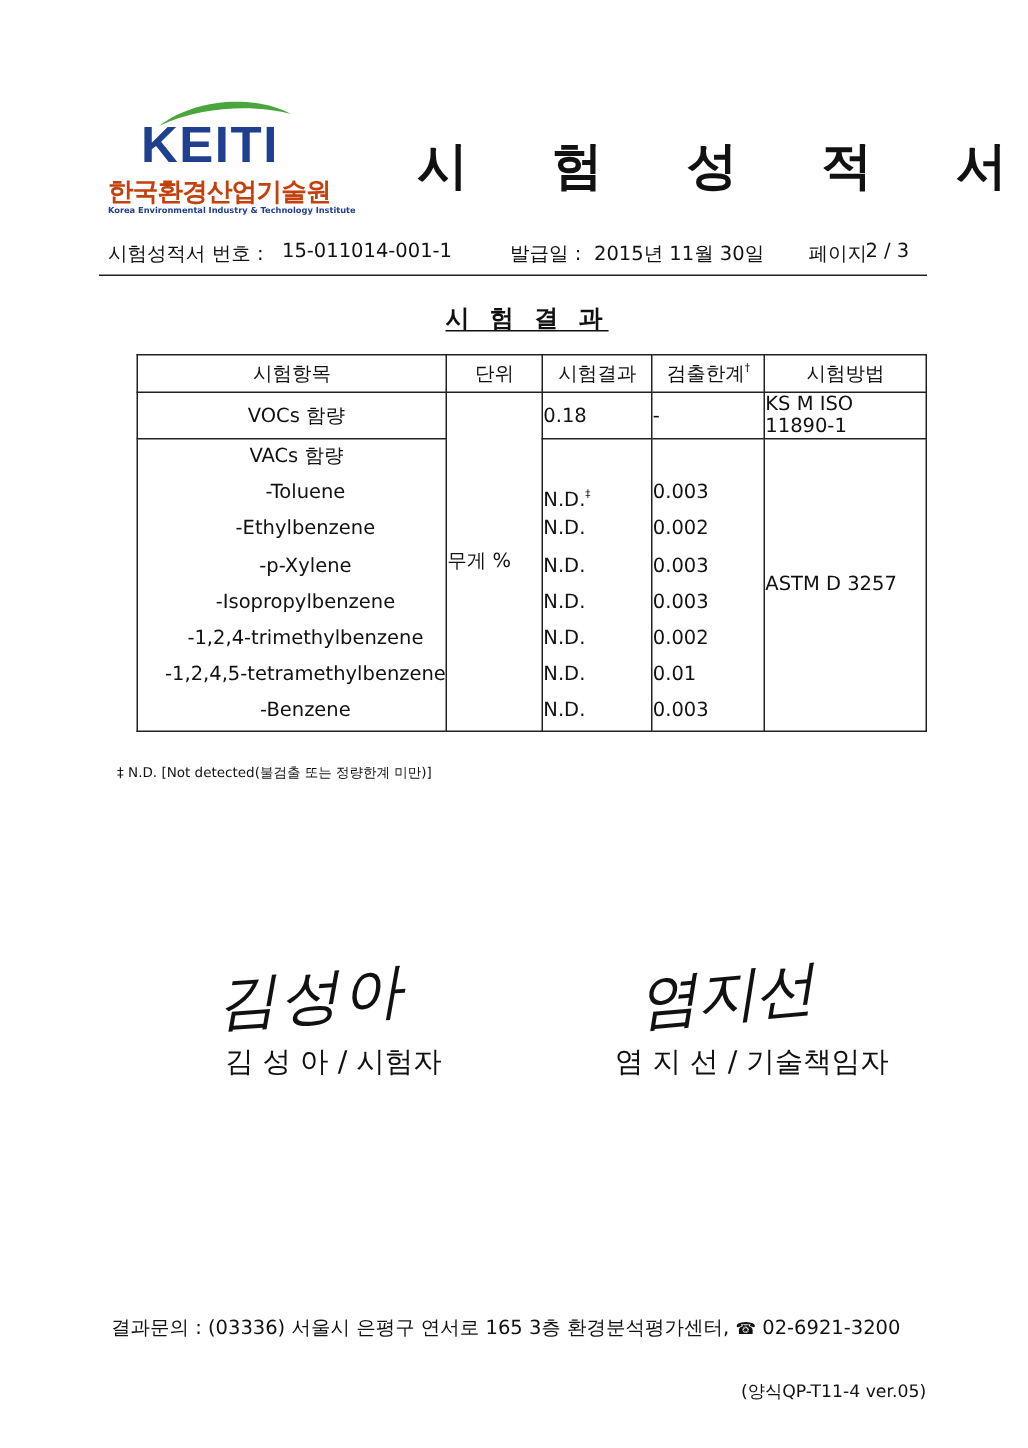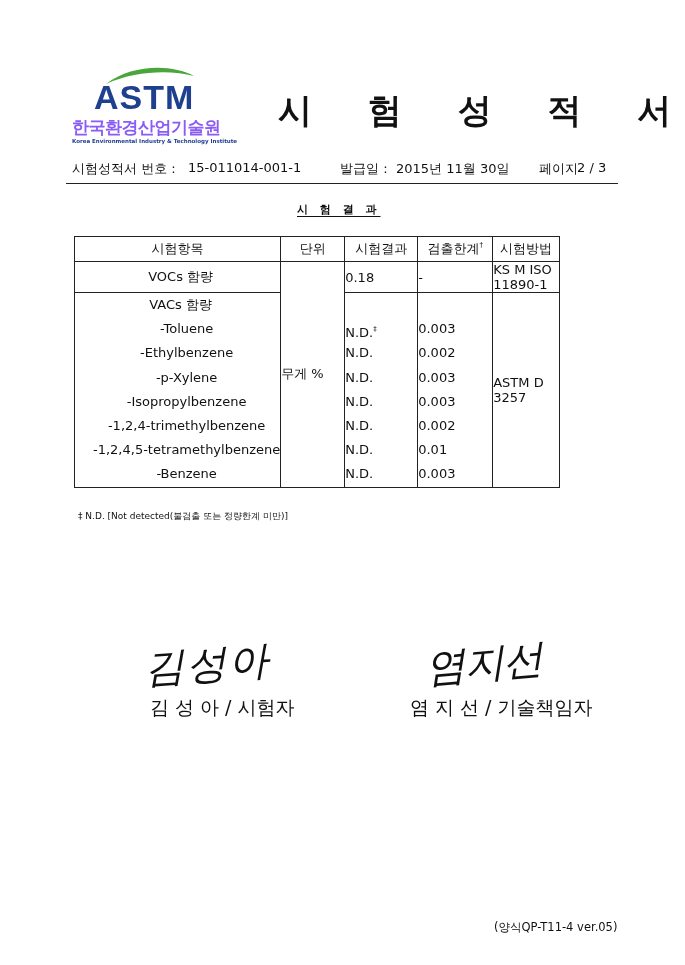--- a/index.html
+++ b/index.html
@@ -5,33 +5,33 @@
   html, body { margin: 0; padding: 0; background: #ffffff; }
   body { width: 685px; height: 965px; position: relative; overflow: hidden;
          font-family: "DejaVu Sans", "Liberation Sans", sans-serif; color: #111; }
   .abs { position: absolute; }
 
   
   .logo { left: 72px; top: 66px; width: 160px; height: 80px; }
   .logo-arc { position: absolute; left: 30px; top: 0; width: 96px; height: 20px; }
   .logo-word { position: absolute; left: 22px; top: 12px; font-family: "Liberation Sans", sans-serif;
                font-weight: bold; font-size: 34px; color: #1f3f8f; letter-spacing: 1px; }
-  .logo-kor { position: absolute; left: 0; top: 50px; font-size: 17px; font-weight: bold; color: #8b5cf6; letter-spacing: -0.5px; white-space: nowrap; }
+  .logo-kor { position: absolute; left: 0; top: 50px; font-size: 17px; font-weight: bold; color: #c2410c; letter-spacing: -0.5px; white-space: nowrap; }
   .logo-eng { position: absolute; left: 0; top: 72px; font-size: 5.5px; color: #1f3f8f; white-space: nowrap; font-weight: bold; }
 
   .doc-title { left: 278px; top: 88px; font-size: 34px; font-weight: bold; letter-spacing: 22px; white-space: nowrap; color: #111; }
 
   .meta-line { left: 72px; top: 160px; width: 548px; font-size: 13px; white-space: nowrap; }
   .meta-line span { position: absolute; top: 0; text-align: center; }
   .meta-rule { left: 66px; top: 183px; width: 552px; height: 0; border-top: 1.5px solid #222; }
 
-  .section-title { left: 297px; top: 202px; font-size: 11px; font-weight: bold; letter-spacing: 4px; text-decoration: underline; text-underline-offset: 3px; white-space: nowrap; }
+  .section-title { left: 297px; top: 202px; font-size: 16px; font-weight: bold; letter-spacing: 4px; text-decoration: underline; text-underline-offset: 3px; white-space: nowrap; }
 
   
-  table.results { position: absolute; left: 74px; top: 236px; width: 486px; border-collapse: collapse; font-size: 13px; }
+  table.results { position: absolute; left: 91px; top: 236px; width: 527px; border-collapse: collapse; font-size: 13px; }
   table.results td, table.results th { border: 1px solid #222; padding: 0; font-weight: normal; }
   table.results th { height: 24px; text-align: center; }
   .c-item { width: 192px; }
   .c-unit { width: 63px; }
   .c-res { width: 72px; }
   .c-lim { width: 74px; }
   .c-meth { width: auto; }
   .row-voc td { height: 29px; }
   .item-cell { padding-left: 6px !important; text-align: center; }
   .stack { display: flex; flex-direction: column; }
@@ -53,21 +53,21 @@
   .phone { font-size: 11px; }
   .form-code { left: 494px; top: 920px; font-size: 11.5px; white-space: nowrap; }
 </style>
 </head>
 <body>
 
 <div class="abs logo">
   <svg class="logo-arc" viewBox="0 0 96 20">
     <path d="M4 18 C 30 -2, 70 -2, 92 10 C 70 4, 34 4, 4 18 Z" fill="#4aa63c"></path>
   </svg>
-  <div class="logo-word">ASTM</div>
+  <div class="logo-word">KEITI</div>
   <div class="logo-kor">한국환경산업기술원</div>
   <div class="logo-eng">Korea Environmental Industry &amp; Technology Institute</div>
 </div>
 
 <div class="abs doc-title">시 험 성 적 서</div>
 
 <div class="abs meta-line">
   <span style="left:0">시험성적서 번호 :</span>
   <span style="left:116px">15-011014-001-1</span>
   <span style="left:268px">발급일 :</span>
@@ -140,14 +140,20 @@
 <div class="abs notes">
   <div>‡ N.D. [Not detected(불검출 또는 정량한계 미만)]</div>
 </div>
 
 <div class="abs sig sig1">김성아</div>
 <div class="abs sig sig2">염지선</div>
 <div class="abs signer signer1">김 성 아 / 시험자</div>
 <div class="abs signer signer2">염 지 선 / 기술책임자</div>
 
 <div class="abs footer">
+  <div>
+    <span>결과문의 :</span>
+    <span>(03336) 서울시 은평구 연서로 165 3층 환경분석평가센터,</span>
+    <span class="phone">☎</span>
+    <span>02-6921-3200</span>
+  </div>
 </div>
 <div class="abs form-code">(양식QP-T11-4 ver.05)</div>
 
 </body></html>

